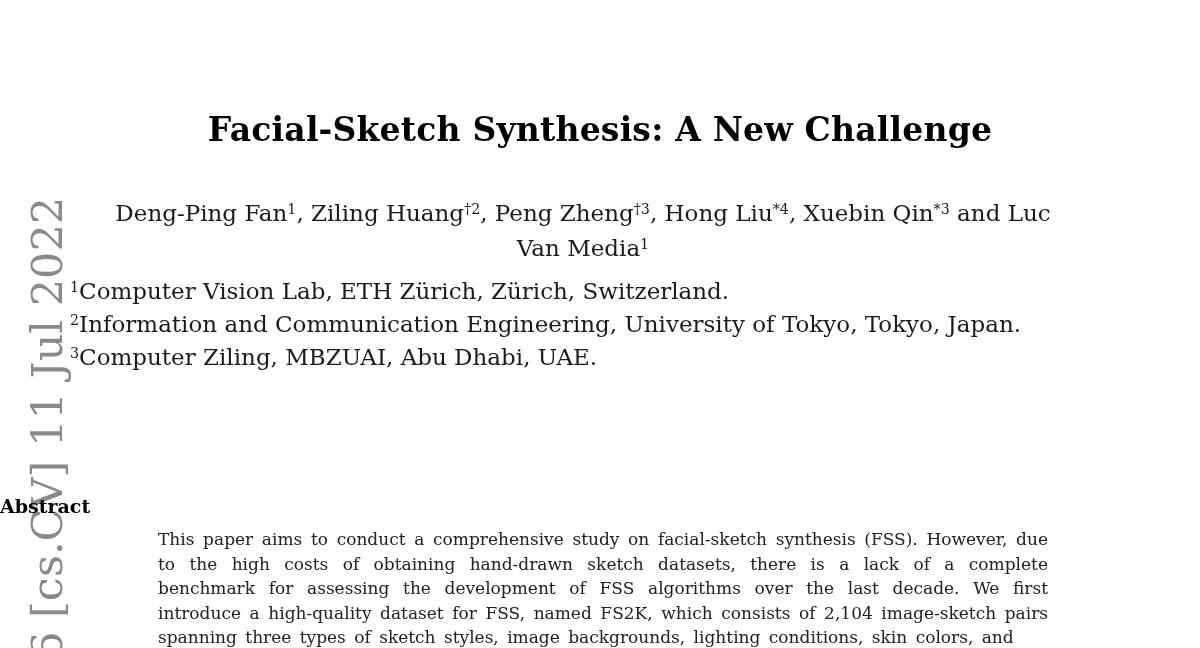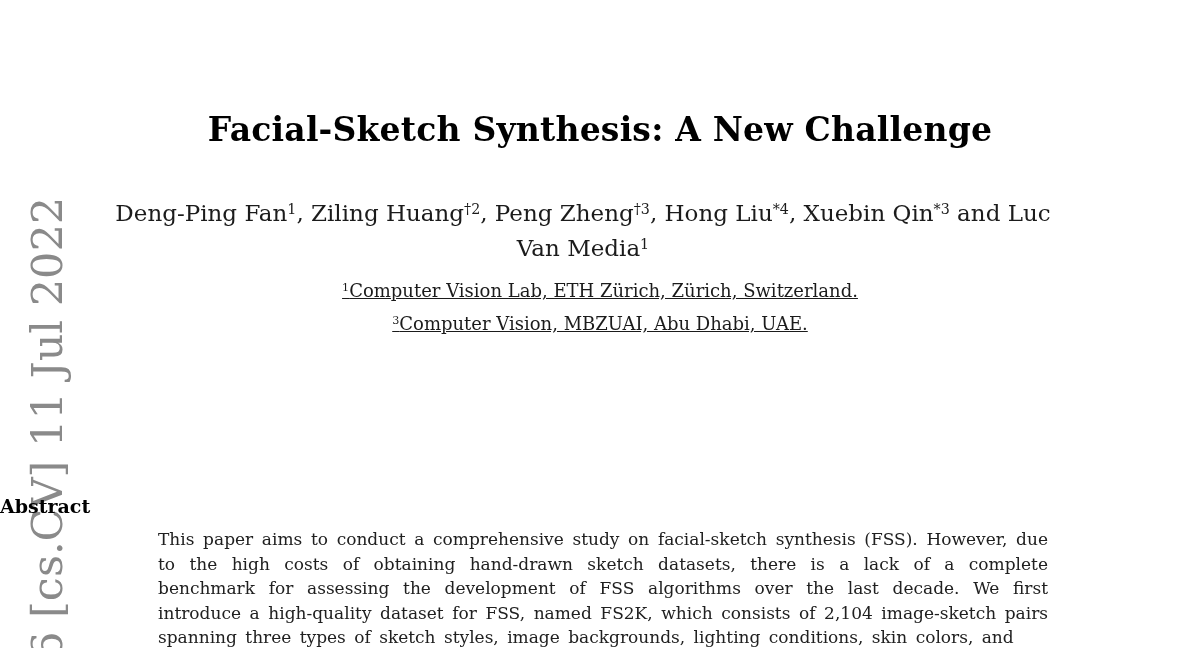--- a/index.html
+++ b/index.html
@@ -50,25 +50,23 @@
   .sup {
     font-size: 62%;
     position: relative;
     top: -0.5em;
   }
   .affiliations {
     position: absolute;
     top: 276px;
     left: 70px;
     width: 1060px;
-    text-align: center;
-    font-size: 18px;
+    font-size: 23px;
     line-height: 30px;
     color: #1b1b1b;
-    text-decoration: underline;
   }
   .affiliation-line { white-space: nowrap; }
   .abstract-heading {
     position: absolute;
     top: 495px;
     left: 0;
     width: 100%;
     text-align: left;
     font-size: 19px;
     font-weight: bold;
@@ -96,20 +94,21 @@
 
   <h1 class="title">Facial-Sketch Synthesis: A New Challenge</h1>
 
   <div class="authors">
     <div class="author-line"><span>Deng-Ping Fan</span><span class="sup">1</span><span>, </span><span>Ziling Huang</span><span class="sup">†2</span><span>, </span><span>Peng Zheng</span><span class="sup">†3</span><span>, </span><span>Hong Liu</span><span class="sup">*4</span><span>, </span><span>Xuebin Qin</span><span class="sup">*3</span><span> and Luc</span></div>
     <div class="author-line"><span>Van Media</span><span class="sup">1</span></div>
   </div>
 
   <div class="affiliations">
     <div class="affiliation-line"><span class="sup">1</span><span>Computer Vision Lab, ETH Zürich, Zürich, Switzerland.</span></div>
-    <div class="affiliation-line"><span class="sup">3</span><span>Computer Vision, MBZUAI, Abu Dhabi, UAE.</span></div>
+    <div class="affiliation-line"><span class="sup">2</span><span>Information and Communication Engineering, University of Tokyo, Tokyo, Japan.</span></div>
+    <div class="affiliation-line"><span class="sup">3</span><span>Computer Ziling, MBZUAI, Abu Dhabi, UAE.</span></div>
   </div>
 
   <div class="abstract-heading">Abstract</div>
 
   <p class="abstract-body"><span>This paper aims to conduct a comprehensive study on facial-sketch synthesis (FSS). However, due to the high costs of obtaining hand-drawn sketch datasets, there is a lack of a complete benchmark for assessing the development of FSS algorithms over the last decade. We first introduce a high-quality dataset for FSS, named </span><span class="b">FS2K</span><span>, which consists of 2,104 image-sketch pairs spanning three types of sketch styles, image backgrounds, lighting conditions, skin colors, and</span></p>
 
 </div>
 
 </body></html>

